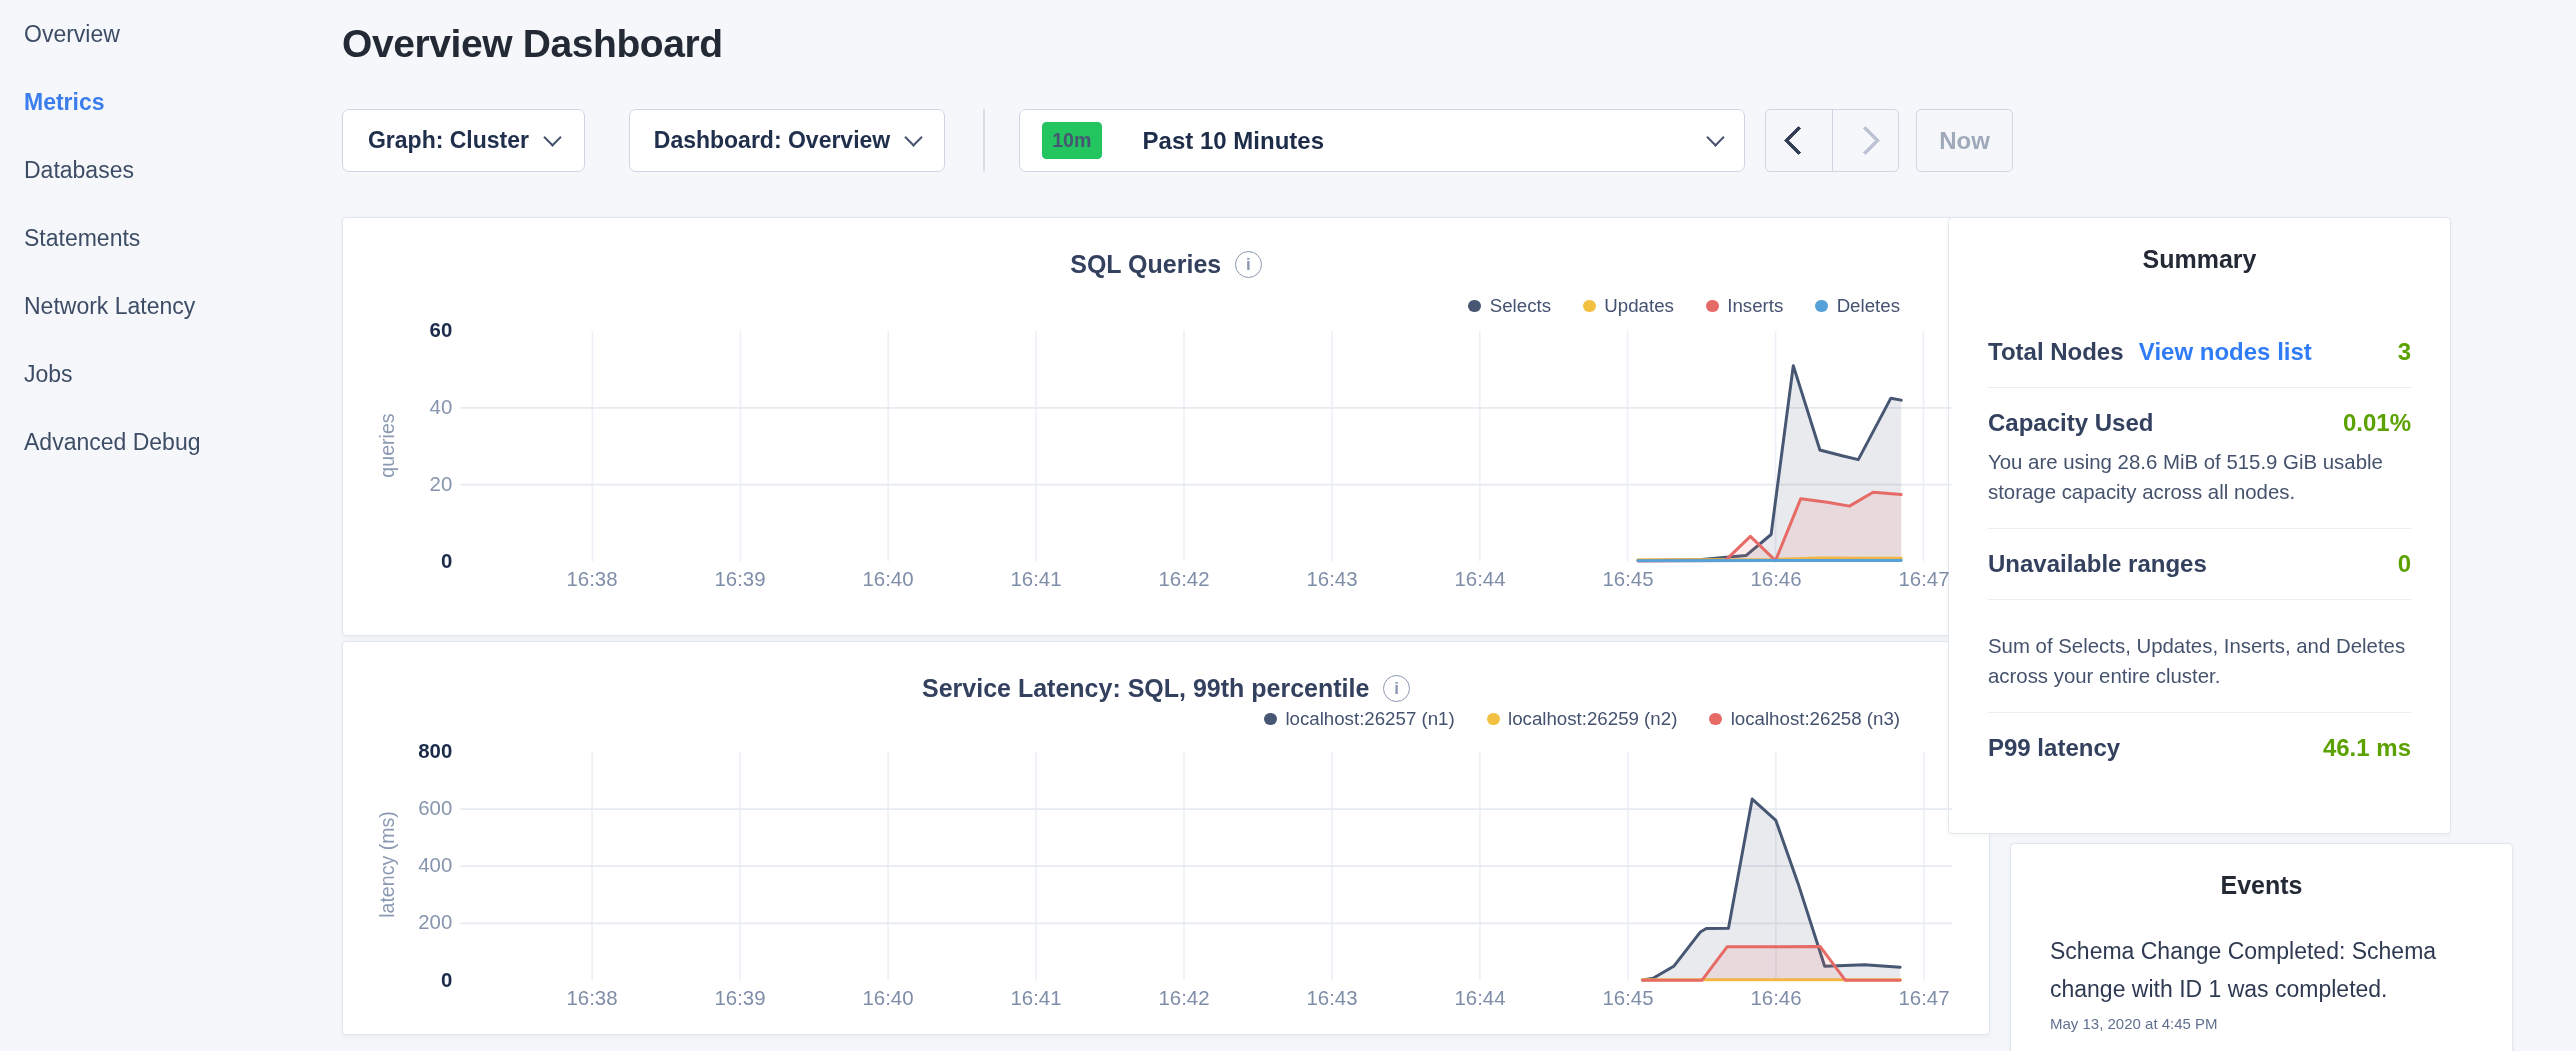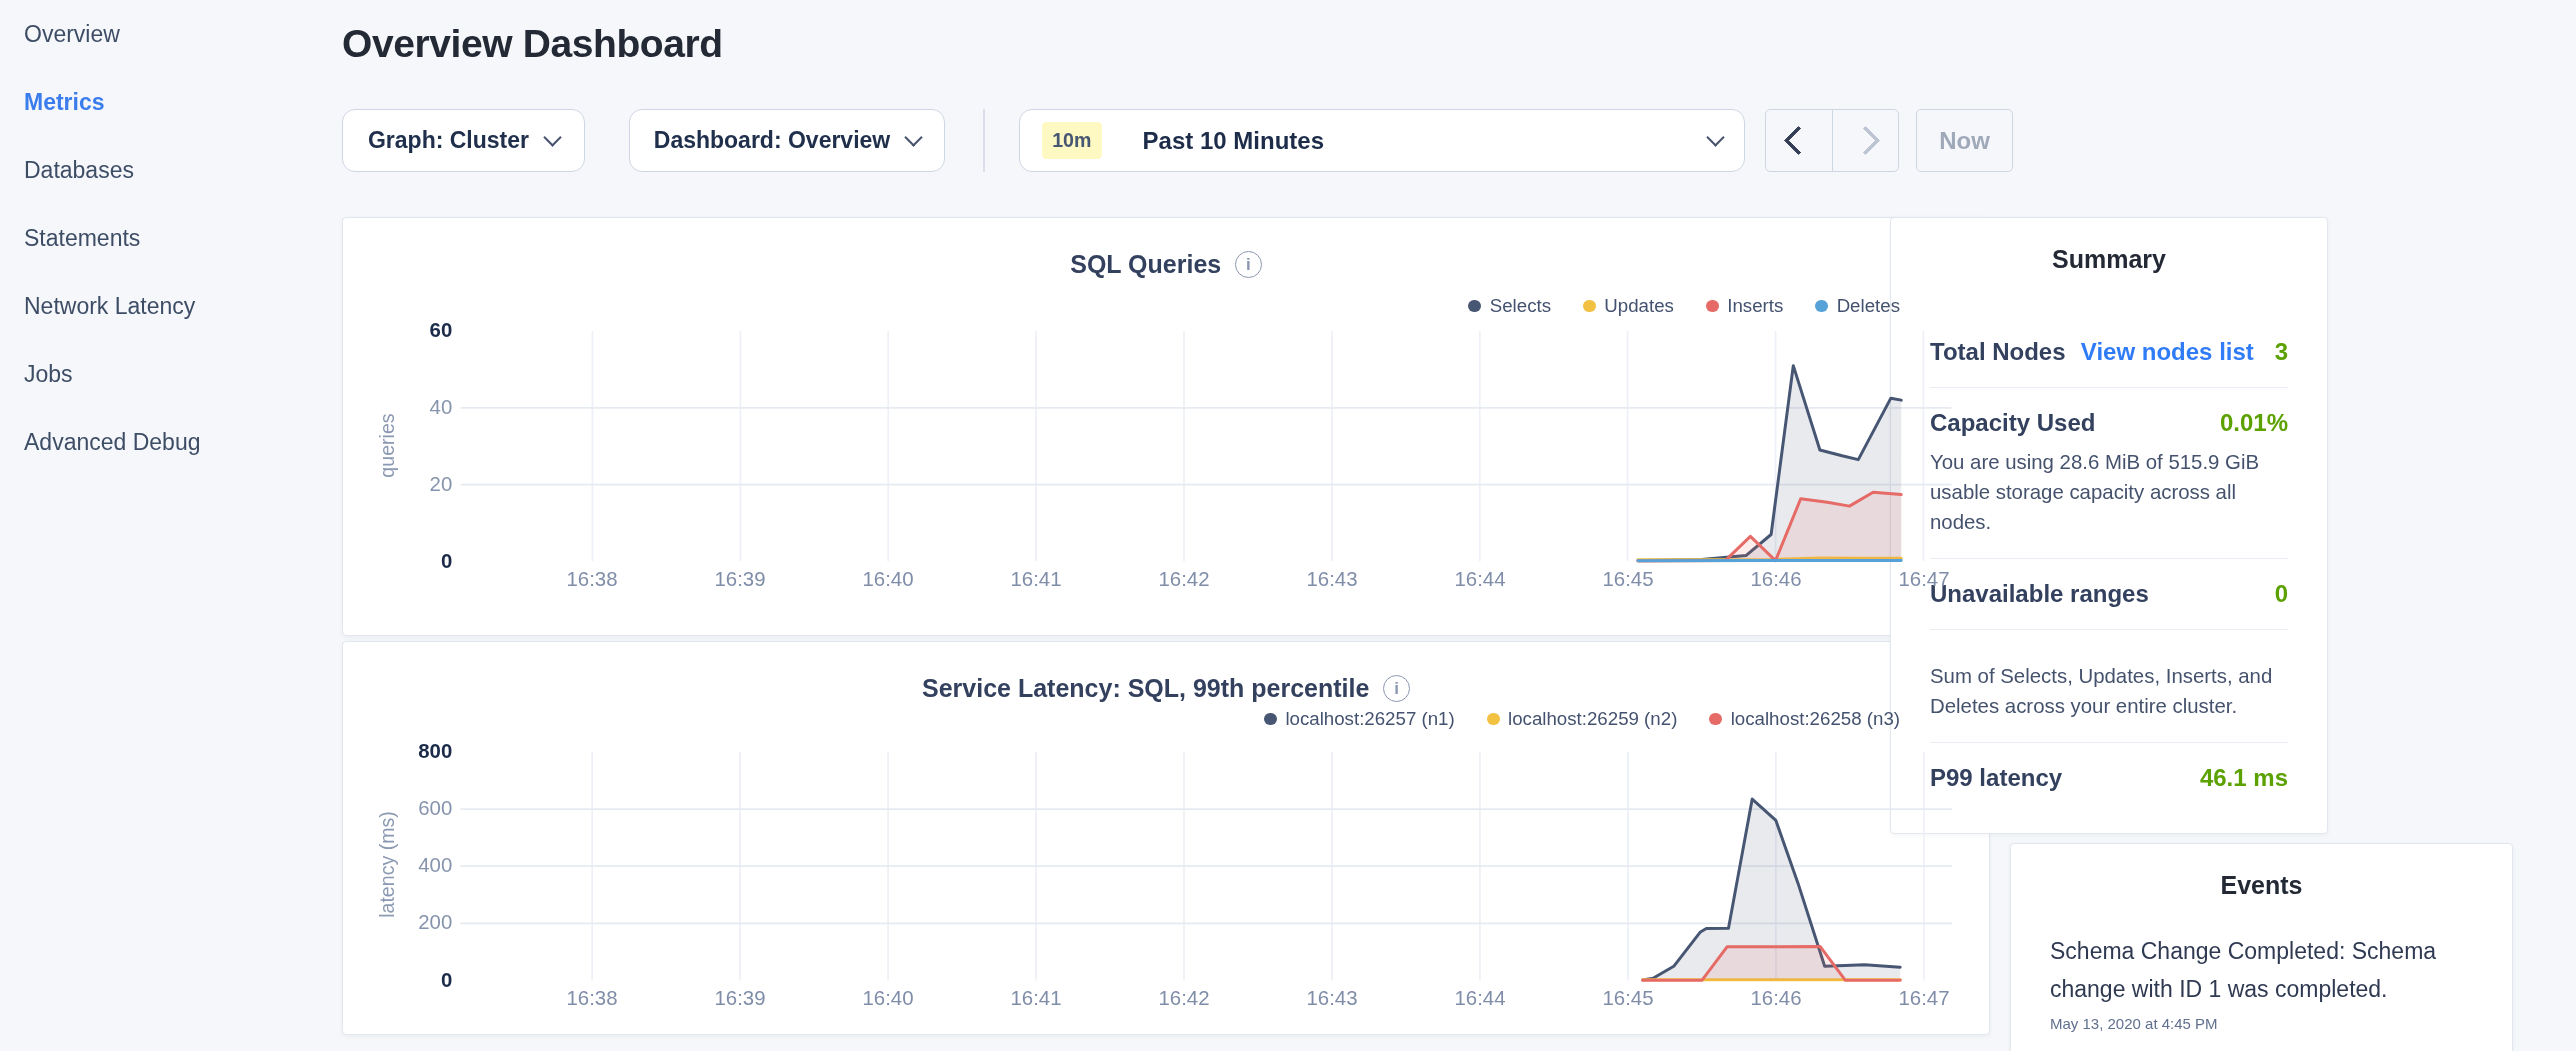--- a/index.html
+++ b/index.html
@@ -15,55 +15,55 @@
     font-size:23px;color:#3e4d66;cursor:pointer;
   }
   .nav-item.active{color:#3b7ded;font-weight:bold;}
   
   .page-title{
     position:absolute;left:342px;top:22px;font-size:39px;font-weight:bold;
     color:#242a35;letter-spacing:-0.4px;
   }
   .btn{
     position:absolute;top:109px;height:63px;box-sizing:border-box;
-    background:#fff;border:1.7px solid #cfd6e3;border-radius:13px;
+    background:#fff;border:1.7px solid #cfd6e3;border-radius:7px;
     display:flex;align-items:center;justify-content:center;
     font-size:23px;font-weight:bold;color:#20304c;gap:17px;cursor:pointer;
   }
   .chev-down{
     width:11px;height:11px;border-right:2.6px solid #47536e;border-bottom:2.6px solid #47536e;
     transform:rotate(45deg);margin-top:-6.8px;flex:none;
   }
   #dd-graph{left:342px;width:243px;}
   #dd-dashboard{left:629px;width:316px;}
   .toolbar-divider{position:absolute;left:983px;top:109px;width:1.7px;height:63px;background:#d9dee9;}
   #timebox{left:1019px;width:726px;justify-content:flex-start;padding:0 22px;}
   .time-badge{
-    background:#fef9c3;border-radius:4.3px;padding:6.8px 10.2px;font-size:19.6px;
+    background:#22c55e;border-radius:4.3px;padding:6.8px 10.2px;font-size:19.6px;
     font-weight:bold;color:#475672;flex:none;
   }
   .time-label{margin-left:24px;font-size:24px;color:#1c2c49;}
   #timebox .chev-down{margin-left:auto;}
   .arrow-group{
     position:absolute;left:1765px;top:109px;width:134px;height:63px;box-sizing:border-box;
     border:1.7px solid #cfd6e3;border-radius:5.1px;display:flex;background:transparent;
   }
   .arrow-cell{flex:1;display:flex;align-items:center;justify-content:center;cursor:pointer;}
   .arrow-cell:first-child{border-right:1.7px solid #cfd6e3;}
   .chev-left{width:17px;height:17px;border-left:4.3px solid #343f57;border-bottom:4.3px solid #343f57;transform:rotate(45deg);border-radius:1.7px;}
   .chev-right{width:17px;height:17px;border-right:4.3px solid #bcc4d3;border-top:4.3px solid #bcc4d3;transform:rotate(45deg);border-radius:1.7px;}
   #now-btn{left:1916px;width:97px;background:transparent;border-radius:5.1px;color:#9fa9ba;font-size:24px;}
   
   .card{
     position:absolute;background:#fff;border:0.9px solid #e2e6ee;border-radius:4.3px;
     box-shadow:0 1.7px 4.3px rgba(60,70,100,0.05);box-sizing:border-box;overflow:hidden;padding-left:34px;
   }
   #chart0{left:342px;top:217px;width:1648px;height:419px;}
   #chart1{left:342px;top:641px;width:1648px;height:394px;}
-  #summary-card{left:1890px;top:217px;width:438px;height:617px;}
+  #summary-card{left:1948px;top:217px;width:503px;height:617px;}
   #events-card{left:2010px;top:843px;width:503px;height:281px;}
   
   .chart-title{
     position:absolute;top:32px;left:0;right:0;display:flex;justify-content:center;
     align-items:center;gap:13.6px;font-size:25px;font-weight:bold;color:#33415f;z-index:3;
   }
   .info-icon{
     width:27px;height:27px;border:1.7px solid #8b97b0;border-radius:50%;box-sizing:border-box;
     color:#8b97b0;font-size:17px;font-weight:bold;display:flex;align-items:center;
     justify-content:center;cursor:pointer;

